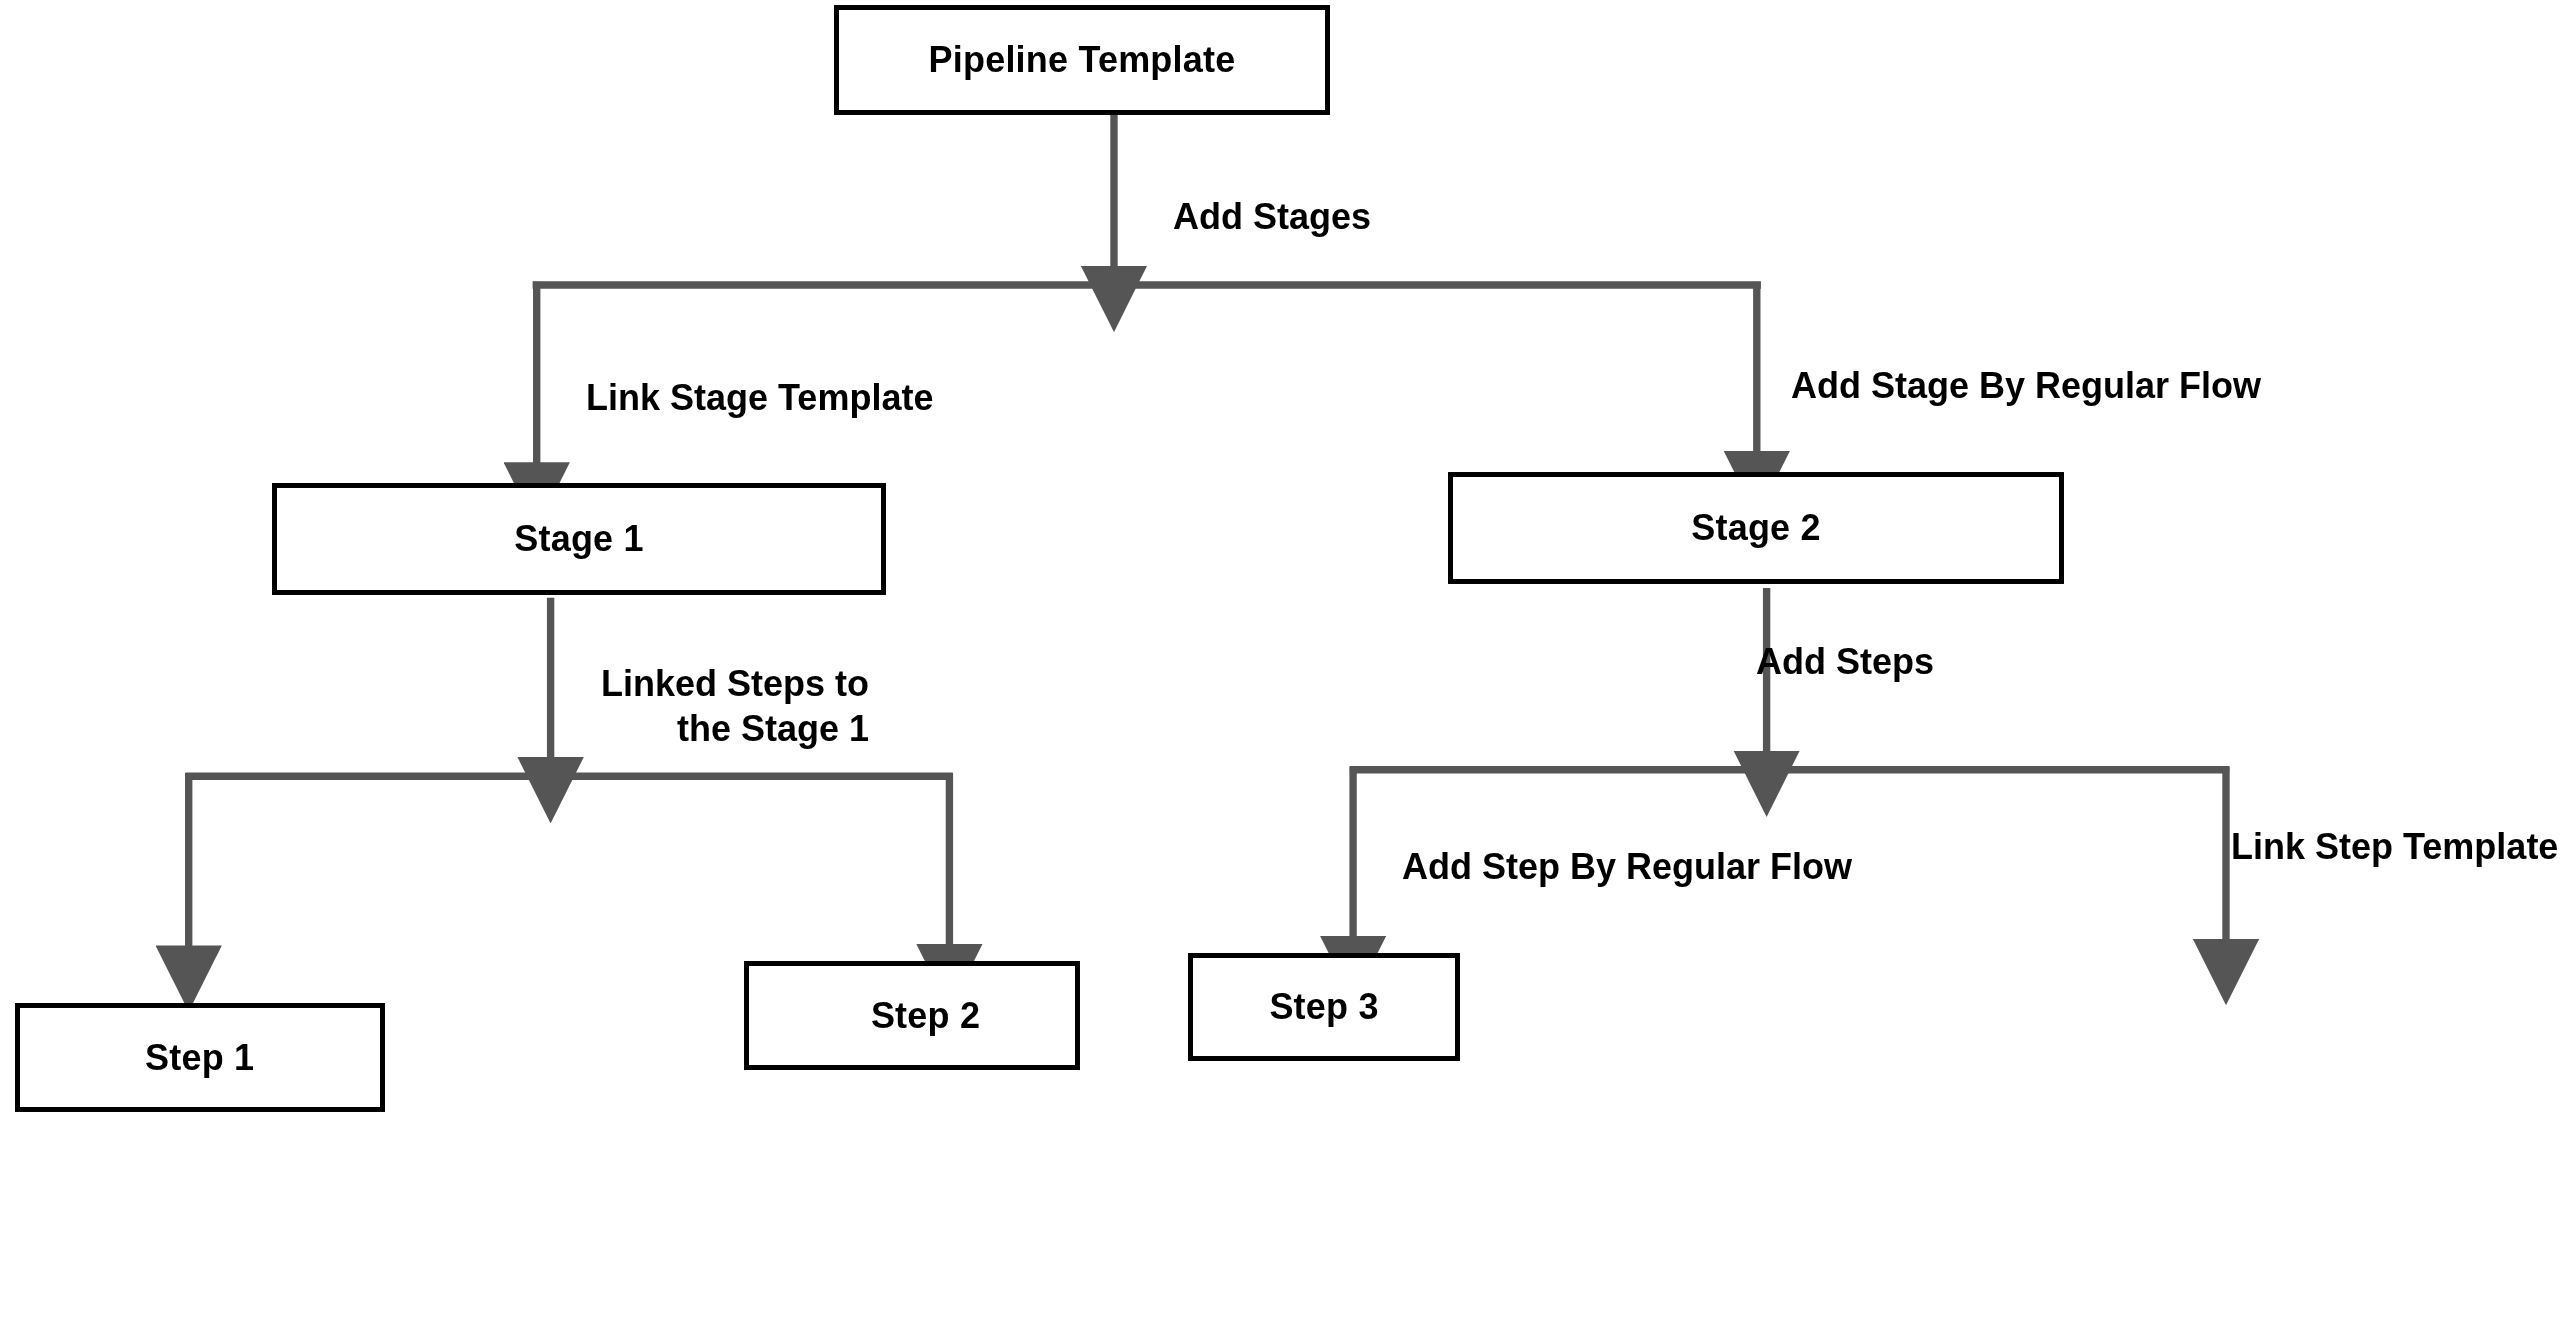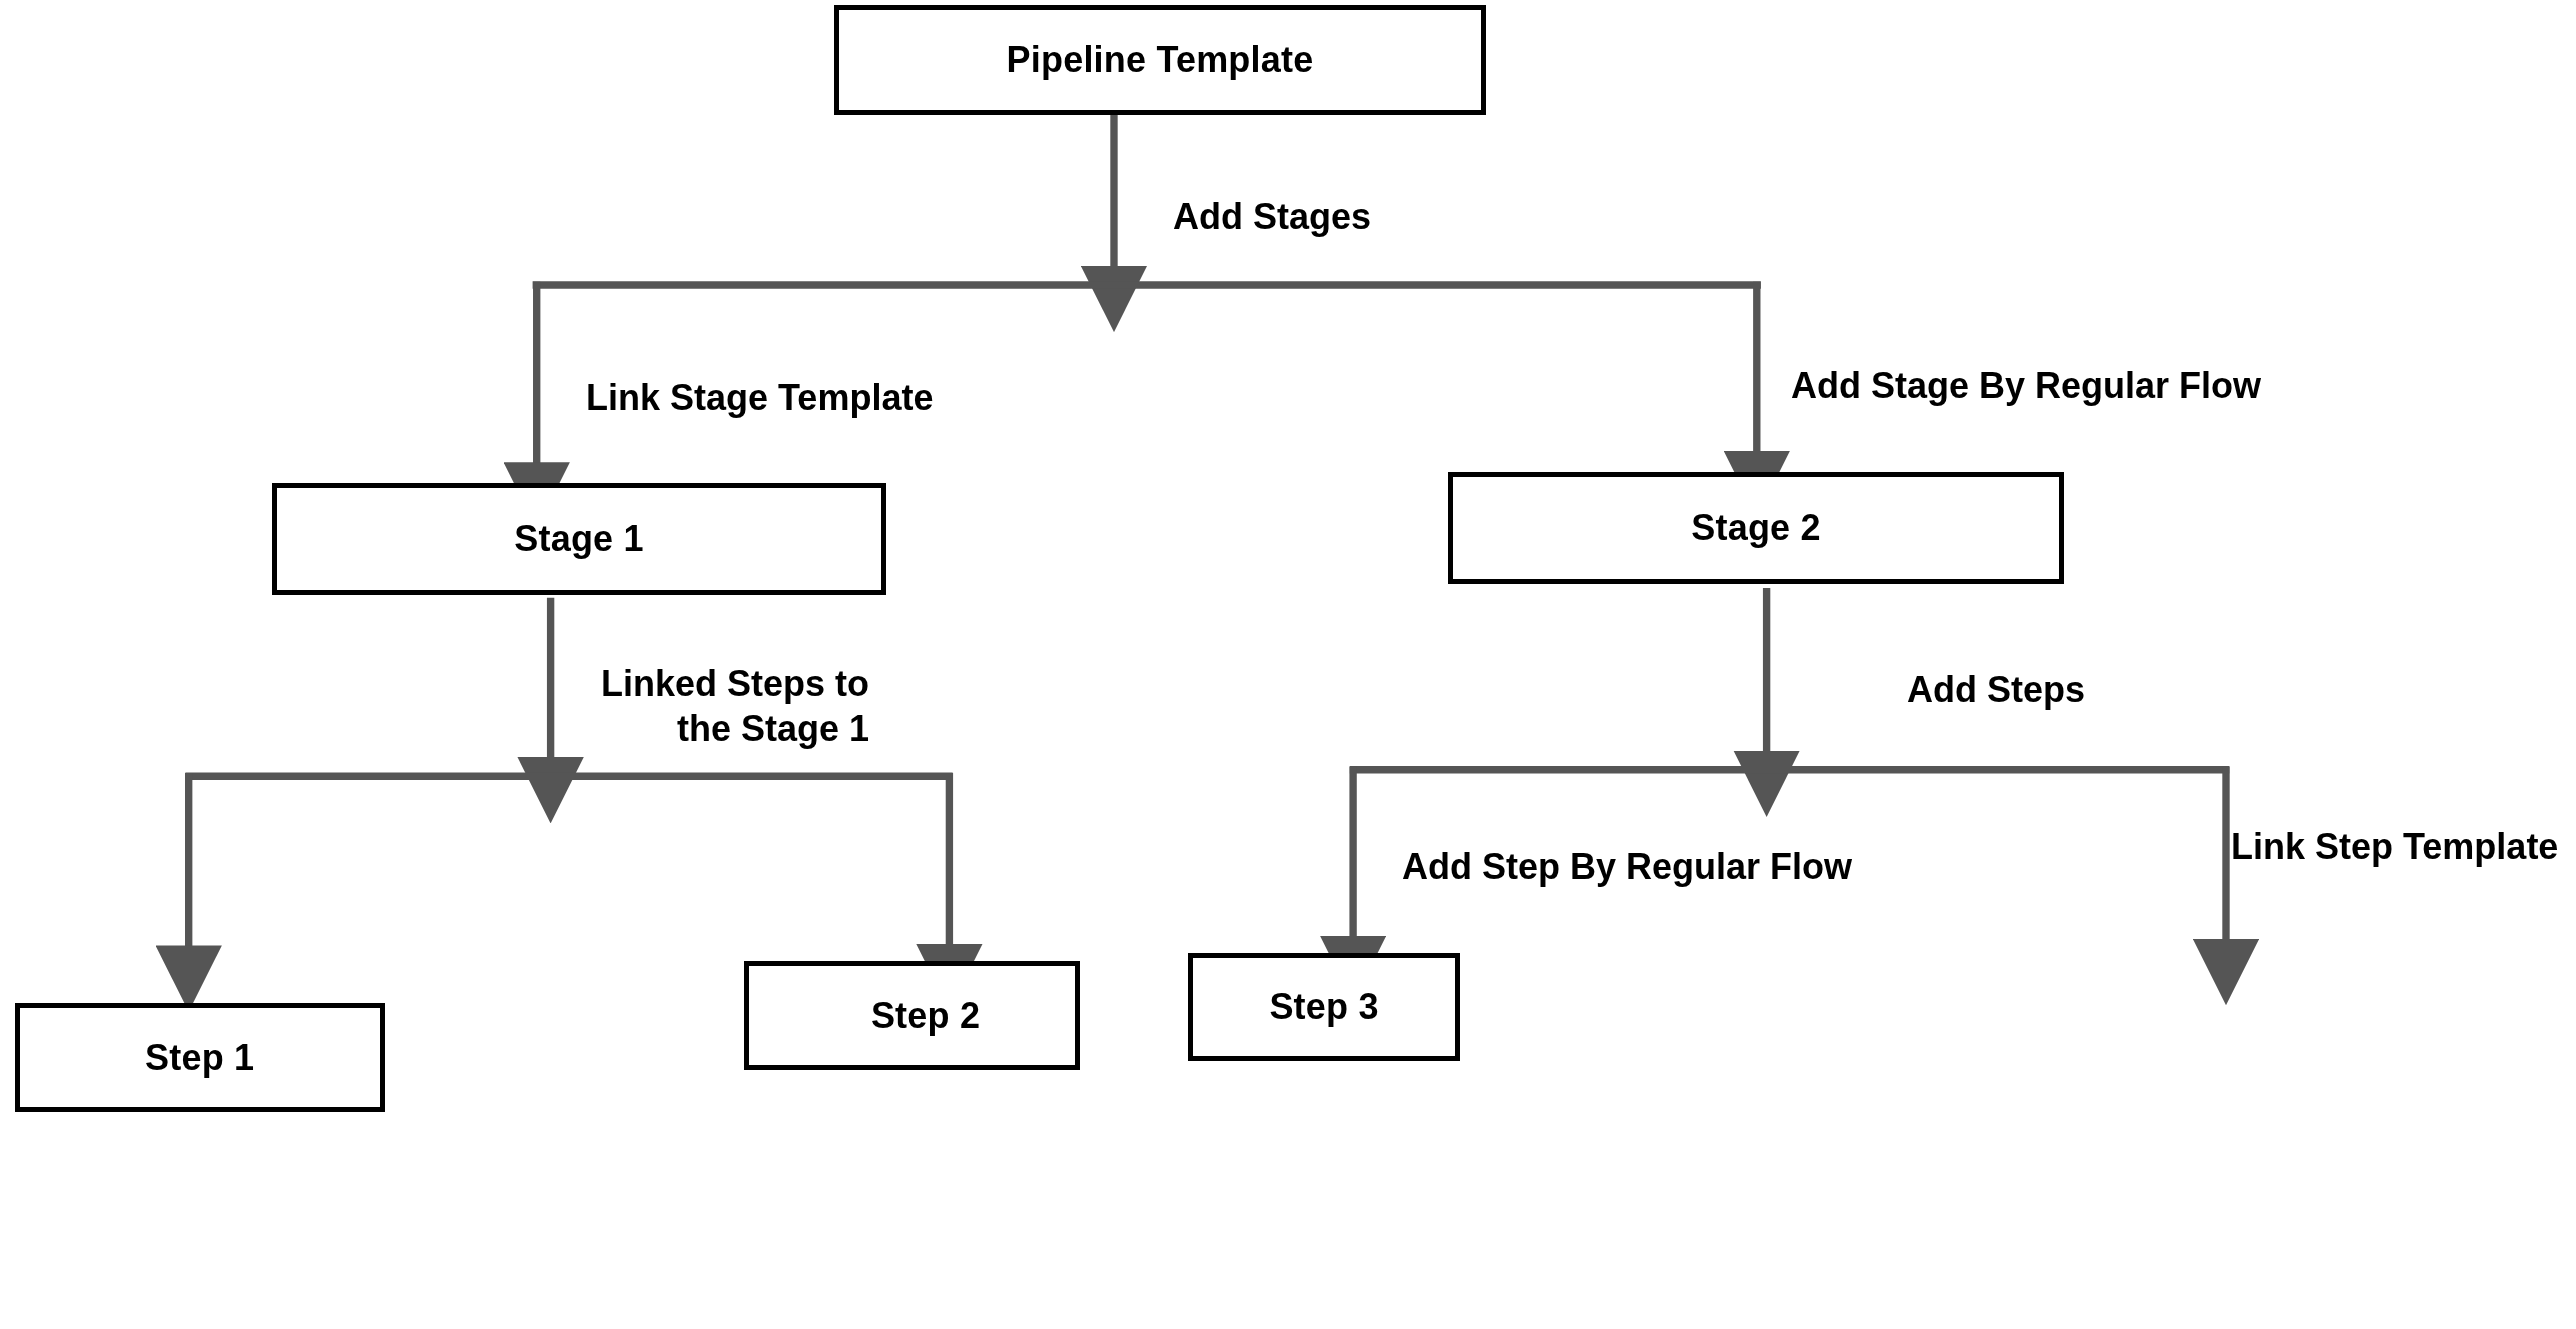--- a/index.html
+++ b/index.html
@@ -115,21 +115,21 @@
 
     <g>
       <line x1="1652" y1="936" x2="1652" y2="1148" stroke="#555555" stroke-width="9" marker-end="url(#arrowhead)"></line>
     </g>
 
     <g>
       <line x1="2718" y1="936" x2="2718" y2="1152" stroke="#555555" stroke-width="9" marker-end="url(#arrowhead)"></line>
     </g>
   </svg>
 
-  <div class="node" style="left:834px; top:4.9px; width:652px; height:110px;">
+  <div class="node" style="left:834px; top:4.9px; width:496px; height:110px;">
     <span class="node-label">Pipeline Template</span>
   </div>
 
   <div class="node" style="left:272px; top:483px; width:614px; height:112px;">
     <span class="node-label">Stage 1</span>
   </div>
 
   <div class="node" style="left:1448px; top:472px; width:616px; height:112px;">
     <span class="node-label">Stage 2</span>
   </div>
@@ -149,20 +149,20 @@
 
   <div class="edge-label left" style="left:1173px; top:194px;">Add Stages</div>
 
   <div class="edge-label left" style="left:586px; top:375px;">Link Stage Template</div>
 
   <div class="edge-label left" style="left:1791px; top:363px;">Add Stage By Regular Flow</div>
 
   <div class="edge-label center" style="left:601px; top:661px;">Linked Steps to
 the Stage 1</div>
 
-  <div class="edge-label left" style="left:1907px; top:639px;margin-top:28px;">Add Steps</div>
+  <div class="edge-label left" style="left:1756px; top:639px;">Add Steps</div>
 
   <div class="edge-label left" style="left:1402px; top:844px;">Add Step By Regular Flow</div>
 
   <div class="edge-label left" style="left:2231px; top:824px;">Link Step Template</div>
 
 </div>
 
 
 </body></html>

